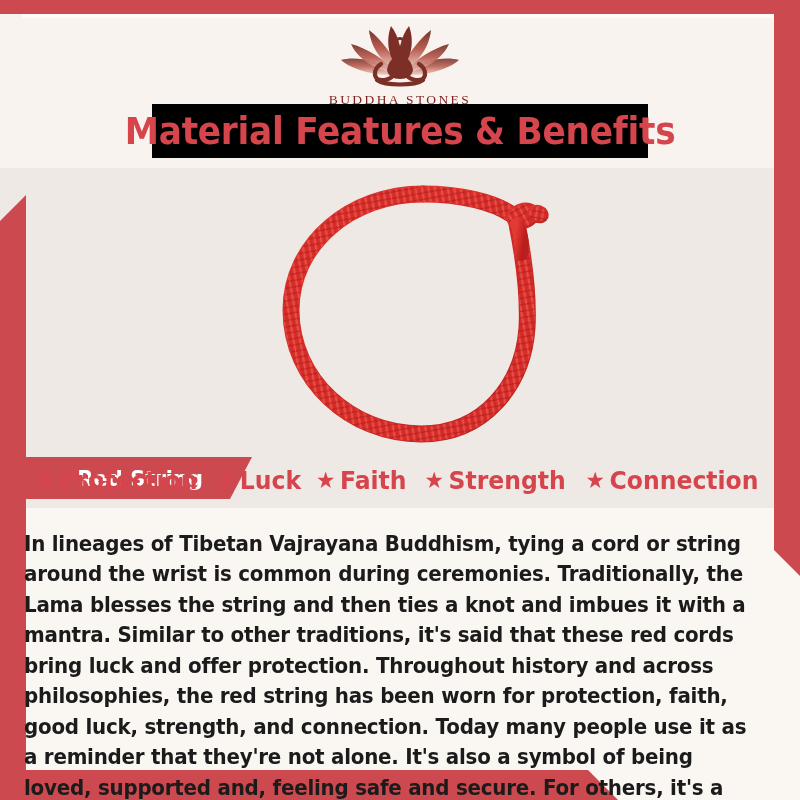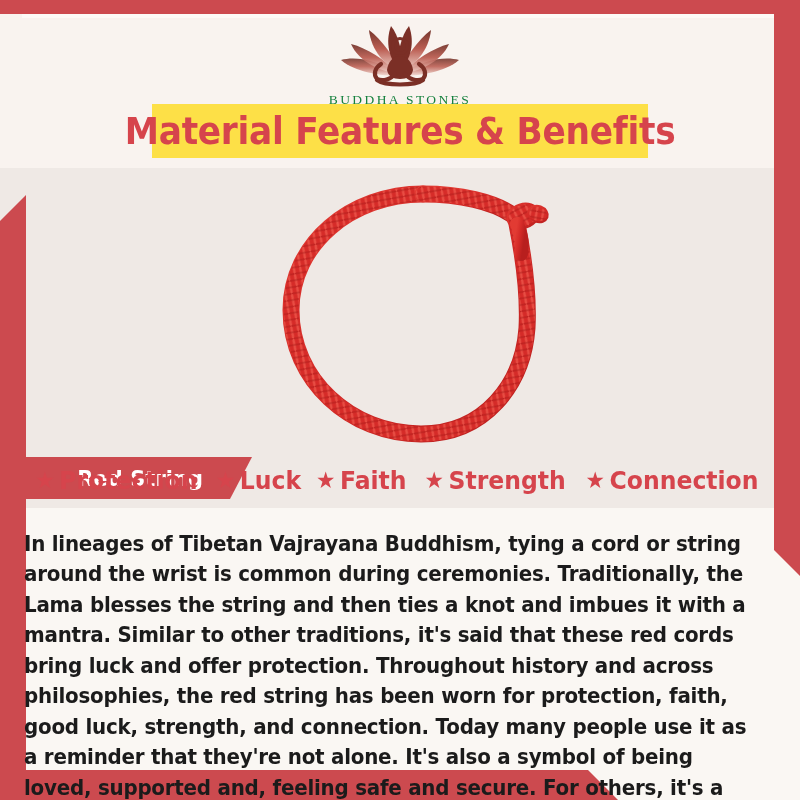--- a/index.html
+++ b/index.html
@@ -81,30 +81,30 @@
     left: 0; top: 16px;
     width: 800px;
     text-align: center;
   }
   .logo-mark { display: block; margin: 0 auto; }
   .logo-word {
     margin-top: 2px;
     font-family: "Liberation Serif", serif;
     font-size: 13.5px;
     letter-spacing: 2.4px;
-    color: #15803d;
+    color: #7f1d1d;
     font-weight: 400;
   }
 
   
   .title-banner {
     position: absolute;
     left: 152px; top: 104px;
     width: 496px; height: 54px;
-    background: #fde047;
+    background: #000000;
     display: flex;
     align-items: center;
     justify-content: center;
   }
   .title-text {
     font-family: "DejaVu Sans", sans-serif;
     font-weight: bold;
     font-size: 37px;
     color: #d6444c;
     letter-spacing: -0.3px;

